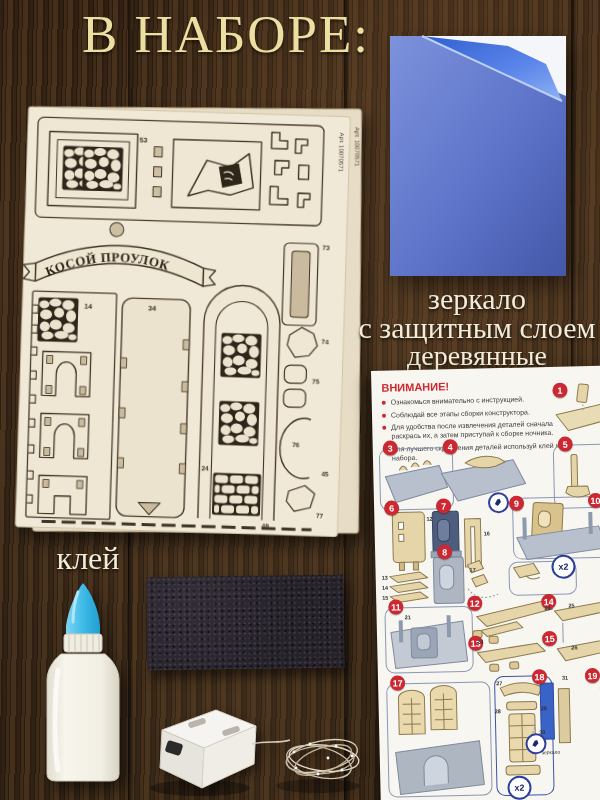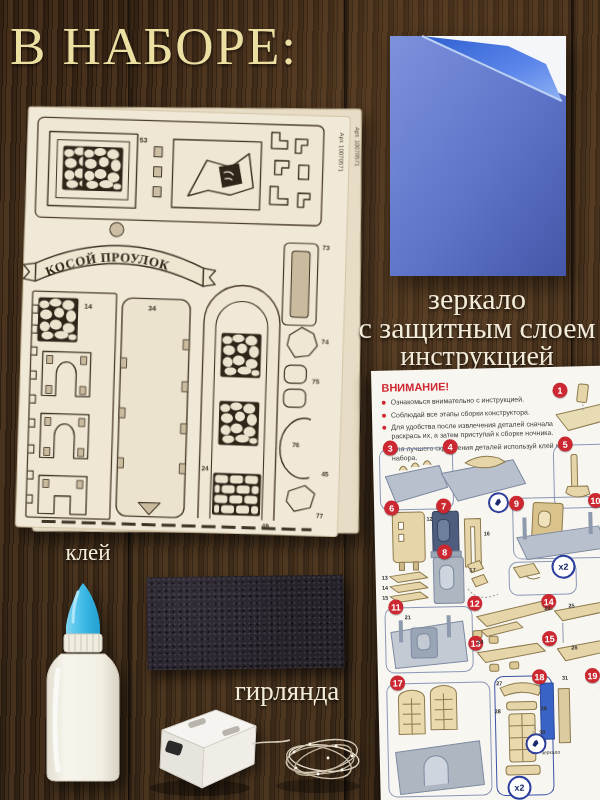--- a/index.html
+++ b/index.html
@@ -10,21 +10,21 @@
       radial-gradient(ellipse at 75% 18%, rgba(130,92,54,.38), transparent 55%),
       radial-gradient(ellipse at 40% 85%, rgba(120,88,52,.25), transparent 60%),
       repeating-linear-gradient(91deg,
         rgba(0,0,0,0) 0 3px, rgba(0,0,0,.30) 3px 4px,
         rgba(96,64,36,.28) 4px 7px, rgba(0,0,0,.18) 7px 8px,
         rgba(150,106,62,.20) 8px 13px, rgba(20,10,4,.25) 13px 15px),
       linear-gradient(180deg, rgba(25,12,4,.30), rgba(0,0,0,0) 28%, rgba(0,0,0,.28) 88%);
   }
   .seam{position:absolute;top:0;bottom:0;width:5px;
     background:linear-gradient(90deg,rgba(0,0,0,.65),rgba(0,0,0,.1));}
-  .title{position:absolute;left:10px;top:16px;width:360px;text-align:left;
+  .title{position:absolute;left:10px;top:4px;width:360px;text-align:right;
     font-size:53px;letter-spacing:2px;color:#ecdfa2;
     text-shadow:0 2px 3px rgba(0,0,0,.55);}
   .subtitle{position:absolute;left:10px;top:72px;width:360px;text-align:center;
     font-size:27px;color:#f3ecd9;text-shadow:0 1px 2px rgba(0,0,0,.6);}
   .lbl{position:absolute;text-align:center;color:#f3ecd9;
     text-shadow:0 2px 3px rgba(0,0,0,.65);}
   .sheet-wrap{position:absolute;left:18px;top:100px;width:350px;height:440px;
     transform:rotate(1.2deg);filter:drop-shadow(6px 9px 9px rgba(0,0,0,.55));}
   .mirror{position:absolute;left:388px;top:34px;width:180px;height:244px;
     filter:drop-shadow(6px 10px 12px rgba(0,0,0,.5));}
@@ -233,23 +233,22 @@
       </defs>
       <rect x="2" y="2" width="176" height="240" fill="url(#mg)"></rect>
       <polygon points="36,2 178,2 178,62" fill="#f4f6fa"></polygon>
       <polygon points="34,2 174,67 158,30 120,12" fill="url(#fg)"></polygon>
       <path d="M34,2 L174,67" stroke="#bcd0f6" stroke-width="2" fill="none"></path>
     </svg>
   </div>
 
   <div class="lbl" style="left:357px;top:282px;width:240px;font-size:30px">зеркало</div>
   <div class="lbl" style="left:347px;top:311px;width:260px;font-size:30px">с защитным слоем</div>
-  <div class="lbl" style="left:357px;top:340px;width:240px;font-size:28px">инструкцией</div>
-  <div class="lbl" style="left:33px;top:540px;width:110px;font-size:23px">клей</div>
-  <div class="lbl" style="left:222px;top:676px;width:130px;font-size:27px">гирлянда</div>
+  <div class="lbl" style="left:357px;top:340px;width:240px;font-size:28px">деревянные</div>
+  <div class="lbl" style="left:33px;top:540px;width:110px;font-size:32px">клей</div>
 
   <div class="instr">
     <div class="warn">ВНИМАНИЕ!</div>
     <ul class="bullets">
       <li>Ознакомься внимательно с инструкцией.</li>
       <li>Соблюдай все этапы сборки конструктора.</li>
       <li>Для удобства после извлечения деталей сначала раскрась их, а затем приступай к сборке ночника.</li>
       <li>Для лучшего скрепления деталей используй клей из набора.</li>
     </ul>
 

